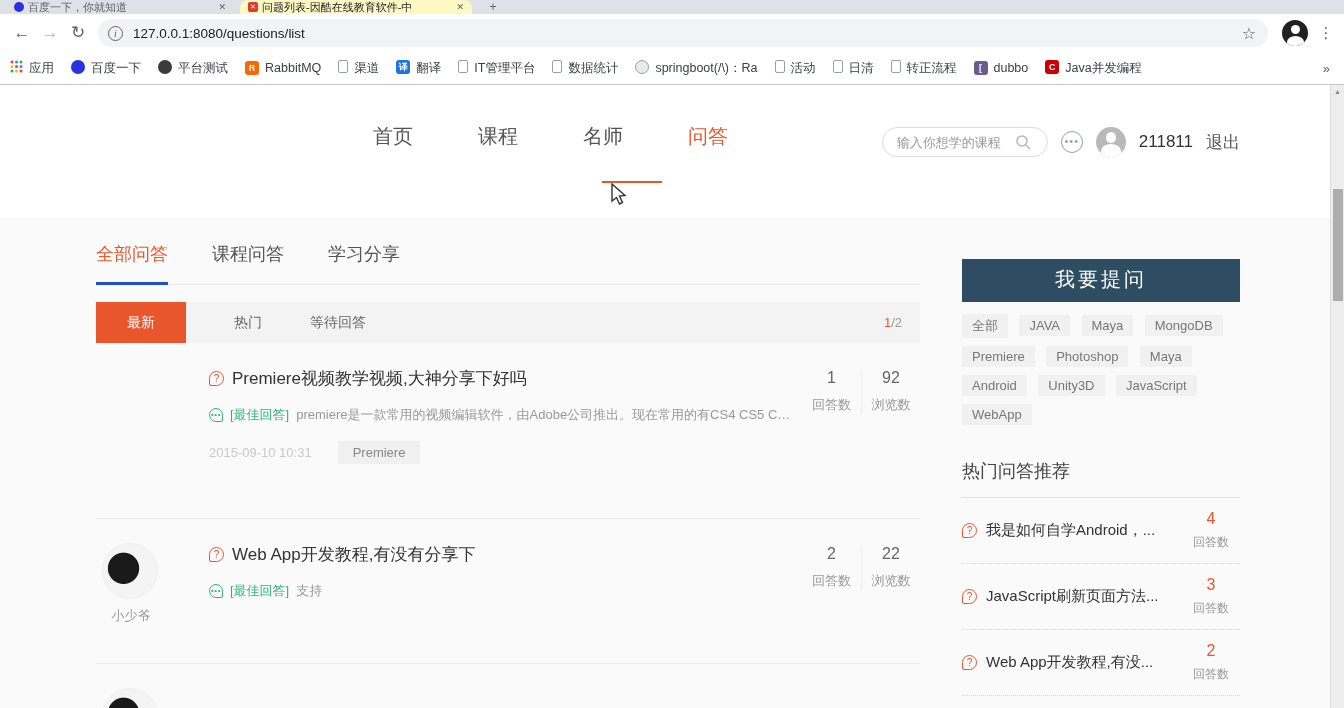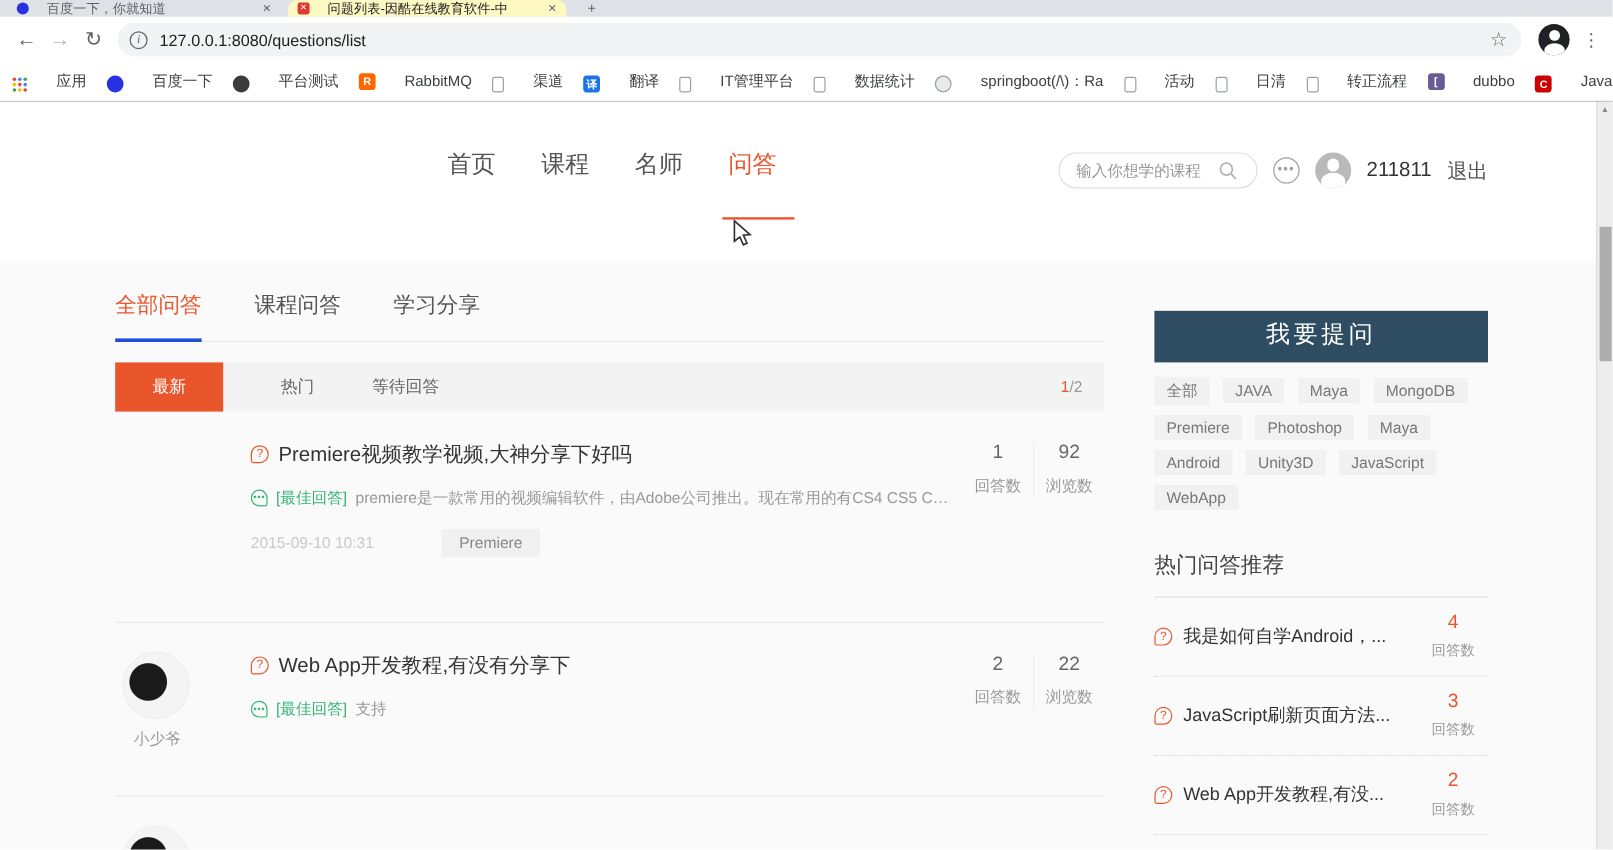--- a/index.html
+++ b/index.html
@@ -1,21 +1,21 @@
 <!DOCTYPE html>
 <html><head>
 <meta charset="utf-8">
 <style>
   * { margin:0; padding:0; box-sizing:border-box; }
   html,body { width:1344px; height:708px; overflow:hidden; }
   body { font-family:"Liberation Sans","DejaVu Sans",sans-serif; background:#fff; position:relative; }
 
   
   #tabstrip { position:absolute; top:0; left:0; width:100%; height:14px; background:#dee1e6; }
-  .tab { position:absolute; top:0; height:14px; display:flex; align-items:center; gap:15px;
+  .tab { position:absolute; top:0; height:14px; display:flex; align-items:center; gap:4px;
          font-size:11px; color:#5f6368; padding:0 8px; overflow:hidden; white-space:nowrap; }
   .tab.inactive { left:6px; width:228px; }
   .tab.active { left:240px; width:232px; background:#fef9c3; border-radius:8px 8px 0 0; color:#202124; }
   .tab-title { flex:1; overflow:hidden; text-overflow:ellipsis; }
   .fav-baidu { width:10px; height:10px; border-radius:50%; background:#2932e1; flex:none; }
   .fav-inx { width:10px; height:10px; background:#e03a2f; color:#fff; font-size:7px; line-height:10px;
              text-align:center; flex:none; border-radius:2px; }
   .tab-close { font-size:9px; color:#5f6368; flex:none; }
   .newtab-btn { position:absolute; left:482px; top:0px; width:22px; height:14px; text-align:center;
                 font-size:12px; color:#5f6368; line-height:14px; }
@@ -38,31 +38,31 @@
   .profile-ico::before { content:""; position:absolute; top:5px; left:8.5px; width:9px; height:9px;
                  border-radius:50%; background:#fff; }
   .profile-ico::after { content:""; position:absolute; top:16px; left:4.5px; width:17px; height:12px;
                  border-radius:50% 50% 0 0; background:#fff; }
   .menu-ico { font-size:15px; color:#5f6368; width:20px; text-align:center; flex:none; }
 
   
   #bookmarks { position:absolute; top:52px; left:0; width:100%; height:33px; background:#fff;
                border-bottom:1px solid #c7c7c7; display:flex; align-items:center; padding:0 10px;
                font-size:12.5px; color:#3c4043; overflow:hidden; }
-  .bm { display:flex; align-items:flex-end; gap:24px; margin-right:17px; white-space:nowrap; }
+  .bm { display:flex; align-items:flex-start; gap:6px; margin-right:17px; white-space:nowrap; }
   .bi-doc { width:10px; height:13px; border:1px solid #9aa0a6; border-radius:2px; flex:none; }
   .bi-sq { width:14px; height:14px; border-radius:3px; color:#fff; font-size:9px; line-height:14px;
            text-align:center; flex:none; font-weight:bold; }
   .bi-circ { width:14px; height:14px; border-radius:50%; flex:none; }
   .bm-overflow { margin-left:auto; color:#5f6368; font-size:13px; margin-right:4px; }
 
   
   #page { position:absolute; top:85px; left:0; width:1344px; height:623px; background:#fafafa; }
   #siteheader { position:absolute; top:0; left:0; width:100%; height:133px; background:#fff; }
-  .site-nav { position:absolute; left:373px; top:38px; display:flex; gap:38px; }
+  .site-nav { position:absolute; left:373px; top:38px; display:flex; gap:65px; }
   .site-nav-item { font-size:20px; color:#555; width:40px; text-align:center; }
   .site-nav-item.active { color:#e9562c; }
   .nav-underline { position:absolute; left:602px; top:96px; width:60px; height:2px; background:#e9562c; }
   .hdr-right { position:absolute; right:104px; top:42px; display:flex; align-items:center; gap:13px; }
   .search-pill { width:166px; height:30px; border:1px solid #ddd; border-radius:15px; background:#fff;
                  display:flex; align-items:center; padding:0 10px 0 14px; }
   .search-pill input { border:none; outline:none; width:118px; font-size:13px; color:#555;
                  background:transparent; font-family:inherit; }
   .search-pill input::placeholder { color:#999; }
   .msg-ico { width:22px; height:22px; border:1.5px solid #9aa0a6; border-radius:50%; color:#9aa0a6;
@@ -98,21 +98,21 @@
   .q-title-row { display:flex; align-items:center; gap:8px; }
   .q-ico { width:15px; height:15px; border:1px solid #e9562c; border-radius:50% 50% 50% 2px;
            color:#e9562c; font-size:10px; line-height:14px; text-align:center; flex:none; }
   .q-title { font-size:17px; color:#333; white-space:nowrap; overflow:hidden; text-overflow:ellipsis; }
   .q-best-row { display:flex; align-items:center; gap:7px; margin-top:16px; font-size:13px;
                 white-space:nowrap; overflow:hidden; }
   .a-ico { width:14px; height:14px; border:1px solid #33b577; border-radius:50% 50% 2px 50%;
            color:#33b577; font-size:8px; line-height:12px; text-align:center; letter-spacing:.5px; flex:none; }
   .best-label { color:#33b577; flex:none; }
   .best-text { color:#999; overflow:hidden; text-overflow:ellipsis; }
-  .q-meta-row { display:flex; align-items:center; margin-top:17px;gap:30px; }
+  .q-meta-row { display:flex; align-items:center; margin-top:17px; }
   .q-date { font-size:13px; color:#c9c9c9; }
   .q-tag { margin-left:26px; background:#f0f0f0; color:#888; font-size:13px; padding:4px 15px; }
   .q-stats { position:absolute; right:0; top:26px; display:flex; }
   .stat { width:59px; text-align:center; }
   .stat + .stat { border-left:1px solid #eee; }
   .stat-num { font-size:16px; color:#666; }
   .stat-label { font-size:13px; color:#999; margin-top:9px; }
 
   
   #right-col { position:absolute; left:962px; top:133px; width:278px; }

